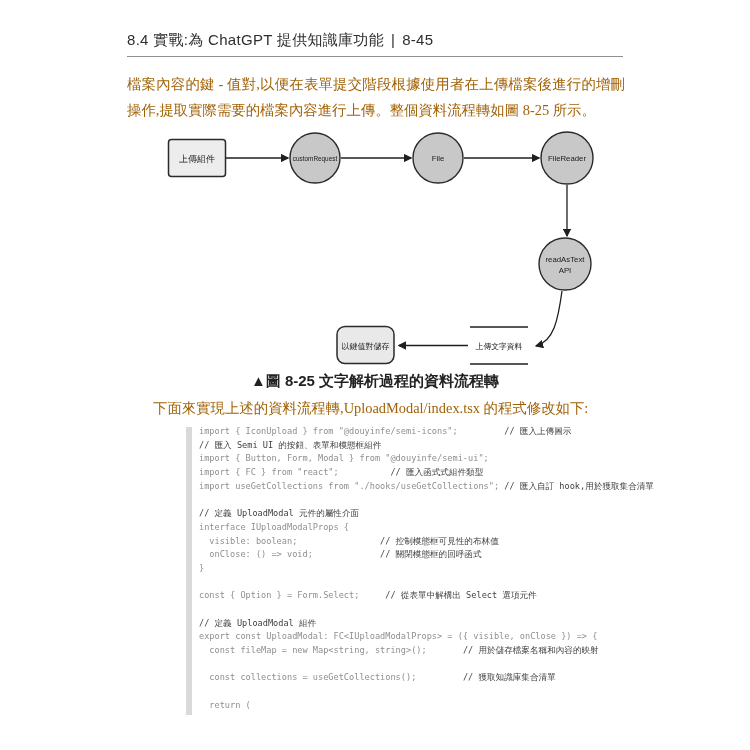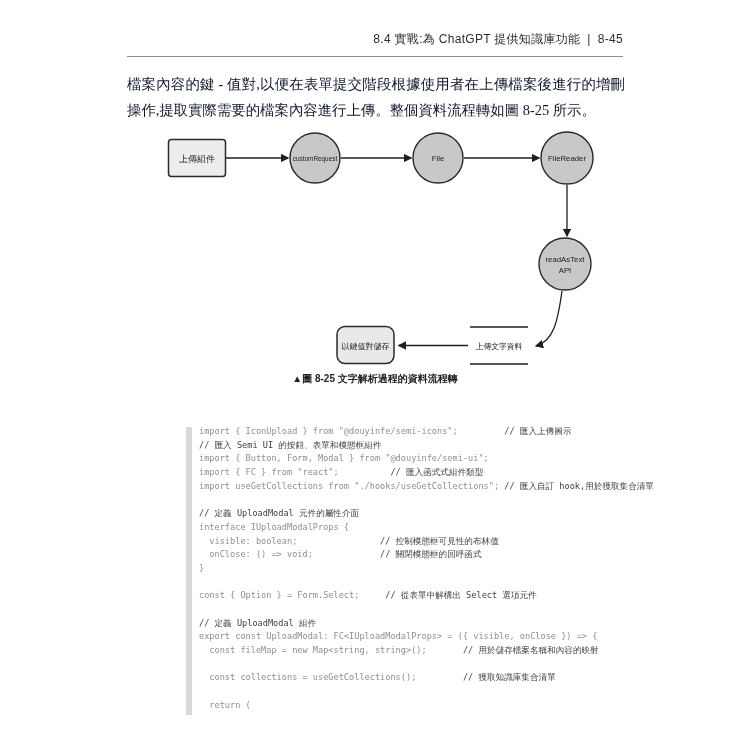--- a/index.html
+++ b/index.html
@@ -9,51 +9,51 @@
     height: 750px;
     background: #ffffff;
     overflow: hidden;
     font-family: "Liberation Serif", "DejaVu Serif", serif;
     color: #1c1c1c;
   }
   
   .header {
     position: absolute;
     top: 31px; left: 127px; width: 496px;
-    text-align: right;
+    text-align: left;
     font-family: "Liberation Sans", "DejaVu Sans", sans-serif;
-    font-size: 12px;
+    font-size: 15px;
     color: #2e2e2e;
     letter-spacing: 0.3px;
   }
   .header .sep { margin: 0 7px; color: #2e2e2e; }
   .header-rule {
     position: absolute;
     top: 56px; left: 127px; width: 496px; height: 1px;
     background: #8f8f8f;
   }
   
   .para {
     position: absolute;
     left: 127px; width: 498px;
     font-size: 14.4px;
     line-height: 25.5px;
     text-align: justify;
-    color: #0f172a;
+    color: #a16207;
     margin: 0;
   }
   .para1 { top: 72px; }
   .para2 { top: 396px; text-indent: 26px; }
   
   .caption {
     position: absolute;
     top: 372px; left: 127px; width: 496px;
     text-align: center;
     font-family: "Liberation Sans", "DejaVu Sans", sans-serif;
-    font-size: 10px;
+    font-size: 15px;
     font-weight: 700;
     color: #222222;
   }
   
   .diagram { position: absolute; top: 0; left: 0; }
   .node-circle { fill: #c8c8c8; stroke: #2a2a2a; stroke-width: 1.4; }
   .node-rect   { fill: #ededed; stroke: #2a2a2a; stroke-width: 1.5; }
   .node-round  { fill: #e9e9e9; stroke: #2a2a2a; stroke-width: 1.5; }
   .edge { fill: none; stroke: #1f1f1f; stroke-width: 1.3; }
   .dline { stroke: #1f1f1f; stroke-width: 1.4; }
@@ -130,19 +130,20 @@
     <path class="edge" d="M 226 158 L 288 158" marker-end="url(#arr)"></path>
     <path class="edge" d="M 341 158 L 411 158" marker-end="url(#arr)"></path>
     <path class="edge" d="M 464 158 L 539 158" marker-end="url(#arr)"></path>
     <path class="edge" d="M 567 185 L 567 236" marker-end="url(#arr)"></path>
     <path class="edge" d="M 562 291 C 558 320 554 341 536 346" marker-end="url(#arr)"></path>
     <path class="edge" d="M 468 345.5 L 399 345.5" marker-end="url(#arr)"></path>
   </svg>
 
   <div class="caption">▲圖 8-25  文字解析過程的資料流程轉</div>
 
+  <p class="para para2">下面來實現上述的資料流程轉,UploadModal/index.tsx 的程式修改如下:</p>
 
   <div class="codeblock">
     <div class="codebar"></div>
     <div class="code-lines"><div class="code-line"><span class="c-code">import { IconUpload } from "@douyinfe/semi-icons";         </span><span class="c-cmt">// 匯入上傳圖示</span></div><div class="code-line"><span class="c-code"></span><span class="c-cmt">// 匯入 Semi UI 的按鈕、表單和模態框組件</span></div><div class="code-line"><span class="c-code">import { Button, Form, Modal } from "@douyinfe/semi-ui";</span><span class="c-cmt"></span></div><div class="code-line"><span class="c-code">import { FC } from "react";          </span><span class="c-cmt">// 匯入函式式組件類型</span></div><div class="code-line"><span class="c-code">import useGetCollections from "./hooks/useGetCollections"; </span><span class="c-cmt">// 匯入自訂 hook,用於獲取集合清單</span></div><div class="code-line"><span class="c-code"></span><span class="c-cmt"></span></div><div class="code-line"><span class="c-code"></span><span class="c-cmt">// 定義 UploadModal 元件的屬性介面</span></div><div class="code-line"><span class="c-code">interface IUploadModalProps {</span><span class="c-cmt"></span></div><div class="code-line"><span class="c-code">  visible: boolean;                </span><span class="c-cmt">// 控制模態框可見性的布林值</span></div><div class="code-line"><span class="c-code">  onClose: () =&gt; void;             </span><span class="c-cmt">// 關閉模態框的回呼函式</span></div><div class="code-line"><span class="c-code">}</span><span class="c-cmt"></span></div><div class="code-line"><span class="c-code"></span><span class="c-cmt"></span></div><div class="code-line"><span class="c-code">const { Option } = Form.Select;     </span><span class="c-cmt">// 從表單中解構出 Select 選項元件</span></div><div class="code-line"><span class="c-code"></span><span class="c-cmt"></span></div><div class="code-line"><span class="c-code"></span><span class="c-cmt">// 定義 UploadModal 組件</span></div><div class="code-line"><span class="c-code">export const UploadModal: FC&lt;IUploadModalProps&gt; = ({ visible, onClose }) =&gt; {</span><span class="c-cmt"></span></div><div class="code-line"><span class="c-code">  const fileMap = new Map&lt;string, string&gt;();       </span><span class="c-cmt">// 用於儲存檔案名稱和內容的映射</span></div><div class="code-line"><span class="c-code"></span><span class="c-cmt"></span></div><div class="code-line"><span class="c-code">  const collections = useGetCollections();         </span><span class="c-cmt">// 獲取知識庫集合清單</span></div><div class="code-line"><span class="c-code"></span><span class="c-cmt"></span></div><div class="code-line"><span class="c-code">  return (</span><span class="c-cmt"></span></div></div>
   </div>
 
 </div>
 
 </body></html>

